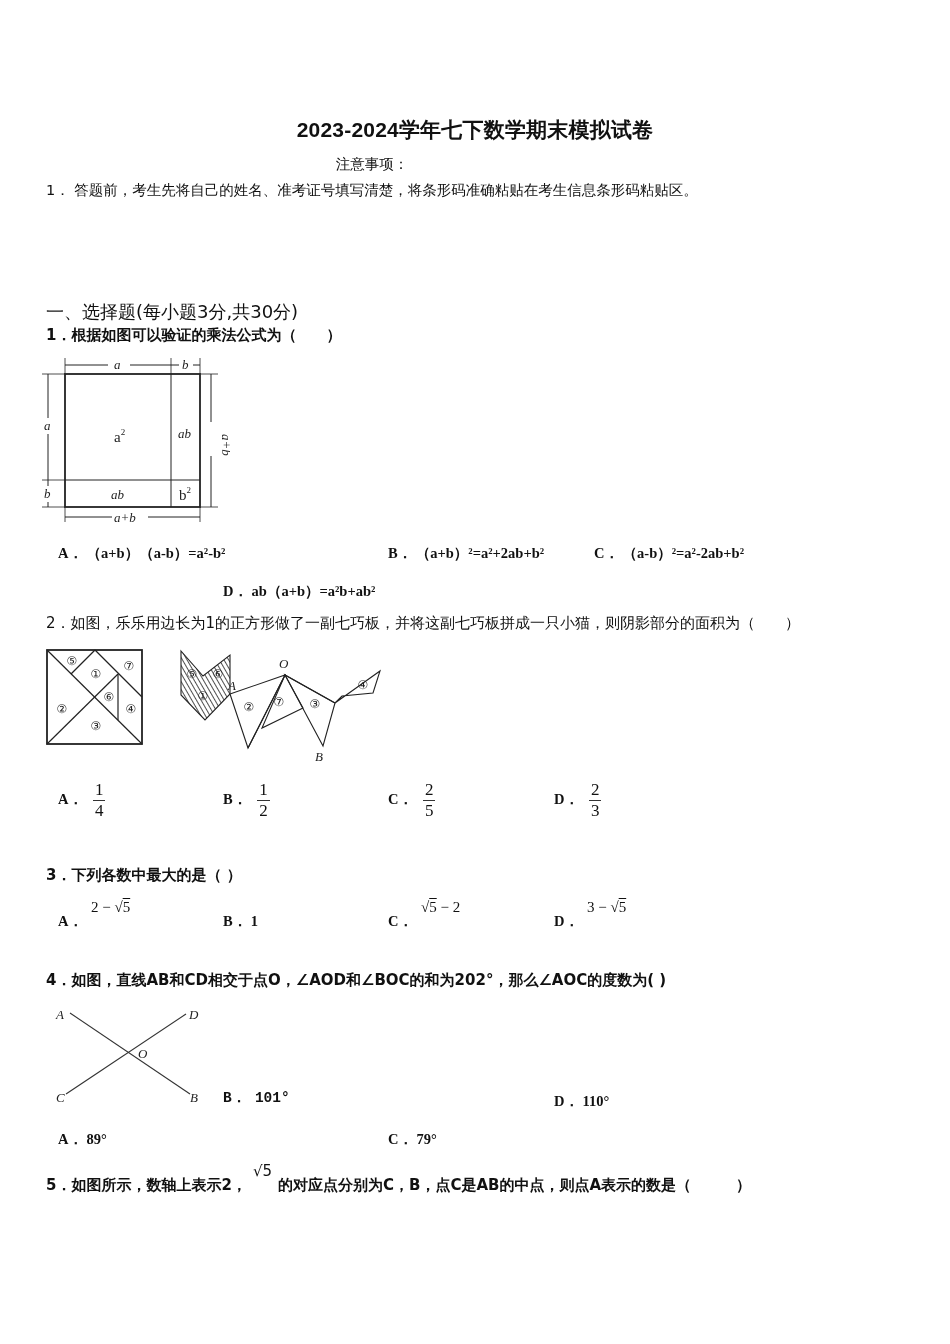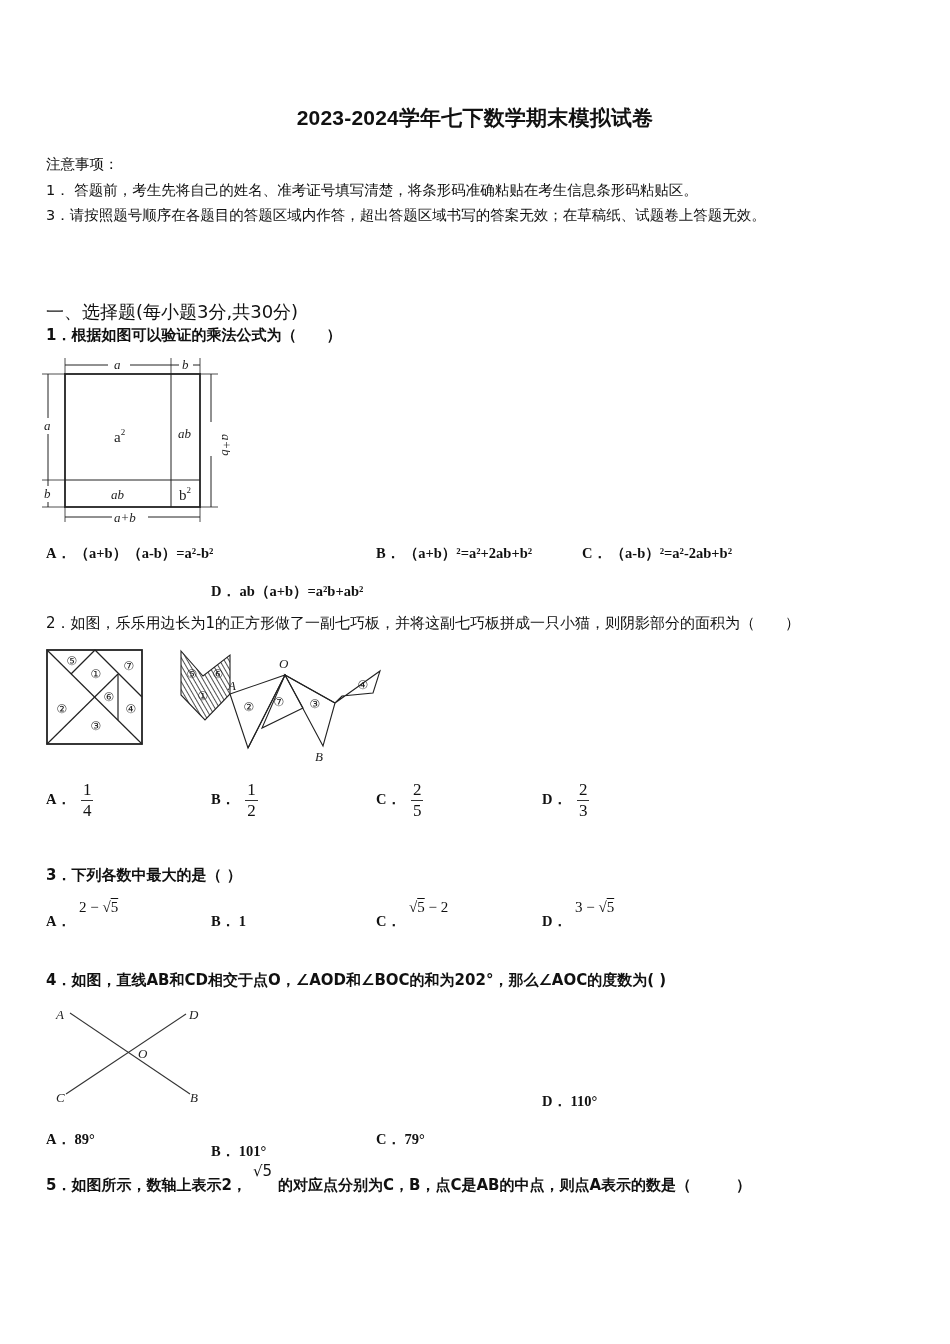--- a/index.html
+++ b/index.html
@@ -3,45 +3,44 @@
   <meta charset="utf-8">
   <style>
     html, body { margin: 0; padding: 0; background: #ffffff; }
     body {
       width: 950px; height: 1344px; position: relative; overflow: hidden;
       font-family: "Liberation Serif", "DejaVu Serif", serif;
       color: #111;
     }
     .abs { position: absolute; }
     .title {
-      left: 0; width: 950px; top: 104px; text-align: center;
+      left: 0; width: 950px; top: 116px; text-align: center;
       font-family: "Liberation Sans", "DejaVu Sans", sans-serif;
       font-size: 21px; font-weight: bold; letter-spacing: 0.2px;
     }
     .notes { left: 46px; top: 152px; font-size: 14.5px; line-height: 25.5px; font-family: "DejaVu Sans", sans-serif; }
-    .notes div { white-space: nowrap; }
+    .notes div { white-space: nowrap; text-align: center; }
     .sec { left: 46px; top: 300px; font-size: 18px; font-family: "DejaVu Sans", sans-serif; }
     .q { left: 46px; font-size: 15px; font-family: "DejaVu Sans", sans-serif; font-weight: bold; white-space: nowrap; }
-    .opt { font-size: 14.5px; font-weight: bold; white-space: nowrap; font-family: "Liberation Serif", serif; }
+    .opt { font-size: 14.5px; font-weight: bold; white-space: nowrap; font-family: "Liberation Serif", serif; margin-left: 12px; }
     .frac { display: inline-block; vertical-align: middle; text-align: center; font-weight: normal; font-size: 17px; line-height: 20px; margin-left: 10px; }
     .frac .num { display: block; border-bottom: 1px solid #333; padding: 0 2px; }
     .frac .den { display: block; }
     .raised { position: relative; top: -14px; font-weight: normal; font-size: 15px; margin-left: 8px; }
     .sqrt { text-decoration: overline; }
     svg text { font-family: "Liberation Serif", serif; }
   </style>
 </head>
 <body>
 
 <div class="abs title">2023-2024学年七下数学期末模拟试卷</div>
 
 <div class="abs notes">
   <div>注意事项：</div>
   <div>1．  答题前，考生先将自己的姓名、准考证号填写清楚，将条形码准确粘贴在考生信息条形码粘贴区。</div>
-  <div>3．请按照题号顺序在各题目的答题区域内作答，超出答题区域书写的答案无效；在草稿纸、试题卷上答题无效。</div>
 </div>
 
 <div class="abs sec">一、选择题(每小题3分,共30分)</div>
 
 <div class="abs q" style="top:326px;">1．根据如图可以验证的乘法公式为（　　）</div>
 
 <svg class="abs" style="left:40px; top:352px;" width="190" height="175">
   <g stroke="#222" fill="none">
     <rect x="25" y="22" width="135" height="133" stroke-width="1.8"></rect>
     <line x1="131" y1="22" x2="131" y2="155" stroke-width="1"></line>
@@ -168,19 +167,19 @@
   </g>
   <g font-size="13" font-style="italic" fill="#222">
     <text x="8" y="17">A</text>
     <text x="141" y="17">D</text>
     <text x="90" y="56">O</text>
     <text x="8" y="100">C</text>
     <text x="142" y="100">B</text>
   </g>
 </svg>
 <div class="abs opt" style="left:46px; top:1130px;"><span>A．</span> <span>89°</span></div>
-<div class="abs opt" style="left:211px; top:1142px;"><span>B．</span> <span>101°</span></div>
+<div class="abs opt" style="left:211px; top:1088px;font-family:Liberation Mono, monospace;"><span>B．</span> <span>101°</span></div>
 <div class="abs opt" style="left:376px; top:1130px;"><span>C．</span> <span>79°</span></div>
 <div class="abs opt" style="left:542px; top:1092px;"><span>D．</span> <span>110°</span></div>
 
 <div class="abs q" style="top:1176px;">
   <span>5．如图所示，数轴上表示2，</span><span class="raised" style="font-weight:normal; margin:0 6px;">√5</span><span>的对应点分别为C，B，点C是AB的中点，则点A表示的数是（　　　）</span>
 </div>
 
 </body></html>

